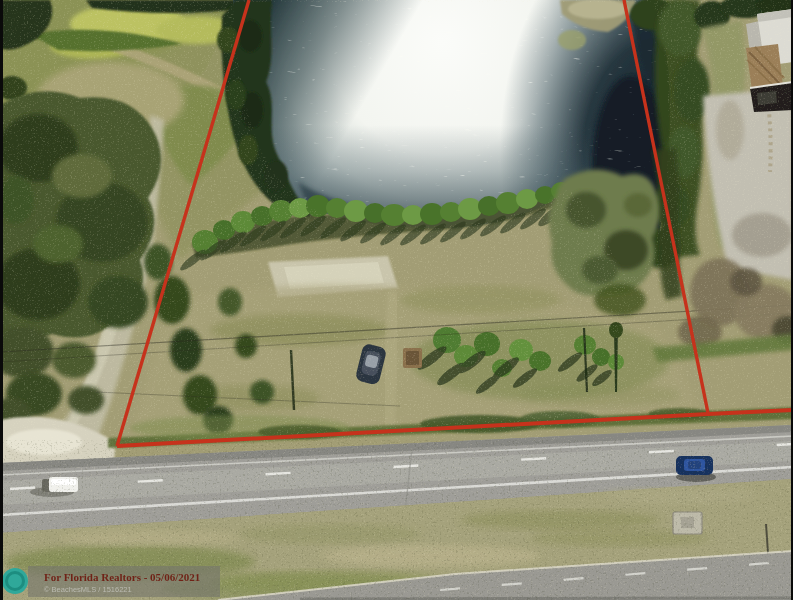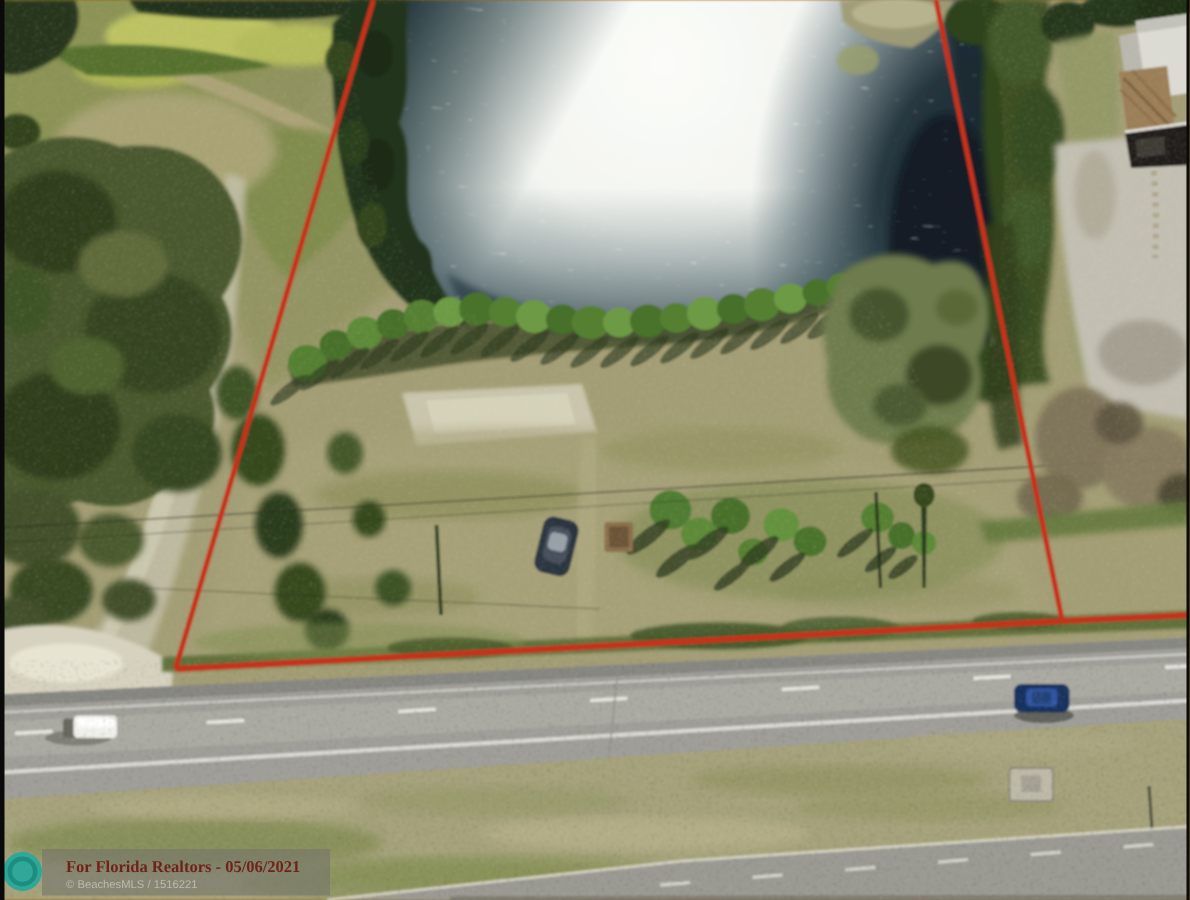--- a/index.html
+++ b/index.html
@@ -1,16 +1,16 @@
 <!DOCTYPE html>
 <html><head>
 <meta charset="utf-8">
 <style>
 html,body{margin:0;padding:0;background:#000;}
-#stage{position:relative;width:793px;height:600px;overflow:hidden;background:#a16207;font-family:"Liberation Sans",sans-serif;}
+#stage{position:relative;width:793px;height:600px;overflow:hidden;background:#a3a3a3;font-family:"Liberation Sans",sans-serif;}
 svg{display:block;}
 </style>
 </head>
 <body>
 
 <div id="stage">
 <svg width="793" height="600" viewBox="0 0 793 600" xmlns="http://www.w3.org/2000/svg">
 <defs>
   <radialGradient id="glint" gradientUnits="userSpaceOnUse" cx="442" cy="42" r="295">
     <stop offset="0" stop-color="#fbfcf9"></stop>

